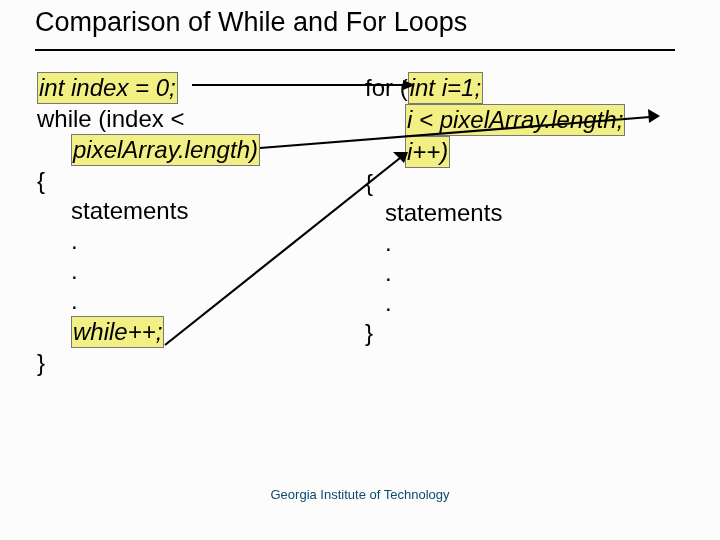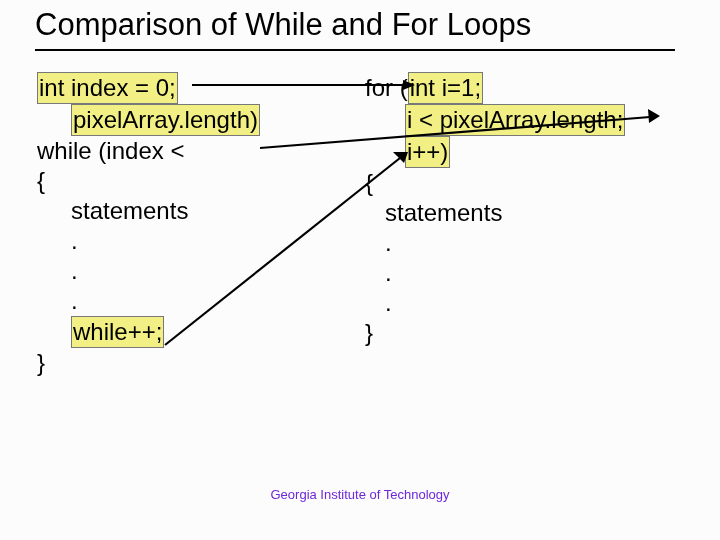--- a/index.html
+++ b/index.html
@@ -14,21 +14,21 @@
   .slide {
     position: relative;
     width: 720px;
     height: 540px;
     box-sizing: border-box;
   }
   .title {
     position: absolute;
     left: 35px;
     top: 7px;
-    font-size: 31px;
+    font-size: 27px;
     color: #000;
     padding-bottom: 4px;
   }
   .title-underline {
     position: absolute;
     left: 35px;
     top: 49px;
     width: 640px;
     height: 0;
     border-bottom: 2px solid #000;
@@ -39,52 +39,53 @@
     color: #000;
     line-height: 1.25;
   }
   .left-col { left: 37px; top: 72px; width: 330px; }
   .right-col { left: 365px; top: 72px; width: 340px; }
   .hl {
     background: #f2f084;
     border: 1px solid #787878;
     padding: 0 1px;
     display: inline-block;
+    font-style: italic;
   }
   .line { display: block; white-space: nowrap; }
   .indent1 { margin-left: 34px; }
   svg.connector {
     position: absolute;
     left: 0;
     top: 0;
     width: 720px;
     height: 540px;
     pointer-events: none;
   }
   .footer {
     position: absolute;
     width: 100%;
     text-align: center;
     top: 487px;
     font-size: 13px;
-    color: #6d28d9;
+    color: #0c4a6e;
   }
 </style>
 </head>
 <body>
 
 <div class="slide">
 
   <div class="title">Comparison of While and For Loops</div>
   <div class="title-underline"></div>
 
   <div class="code-col left-col">
     <span class="line"><span class="hl">int index = 0;</span></span>
+    <span class="line"><span>while (index &lt;</span></span>
     <span class="line indent1"><span class="hl">pixelArray.length)</span></span>
-    <span class="line"><span>while (index &lt;</span></span>
     <span class="line">{</span>
     <span class="line indent1">statements</span>
     <span class="line indent1">.</span>
     <span class="line indent1">.</span>
     <span class="line indent1">.</span>
     <span class="line indent1"><span class="hl">while++;</span></span>
     <span class="line">}</span>
   </div>
 
   <div class="code-col right-col">

